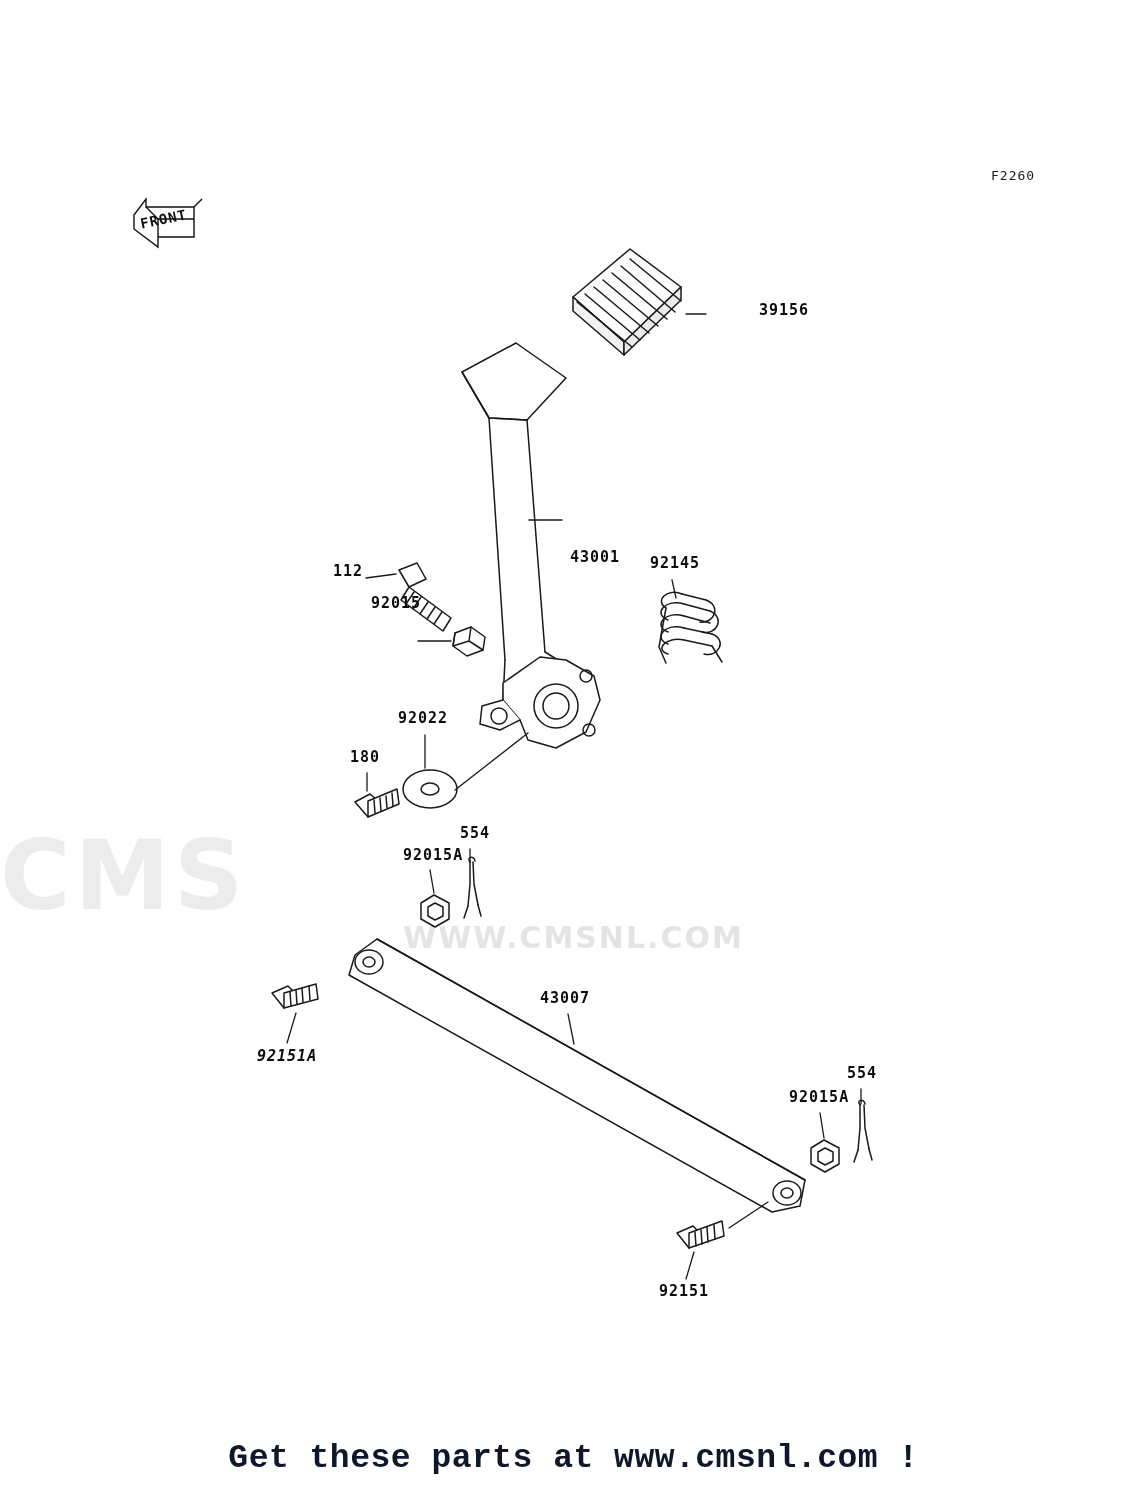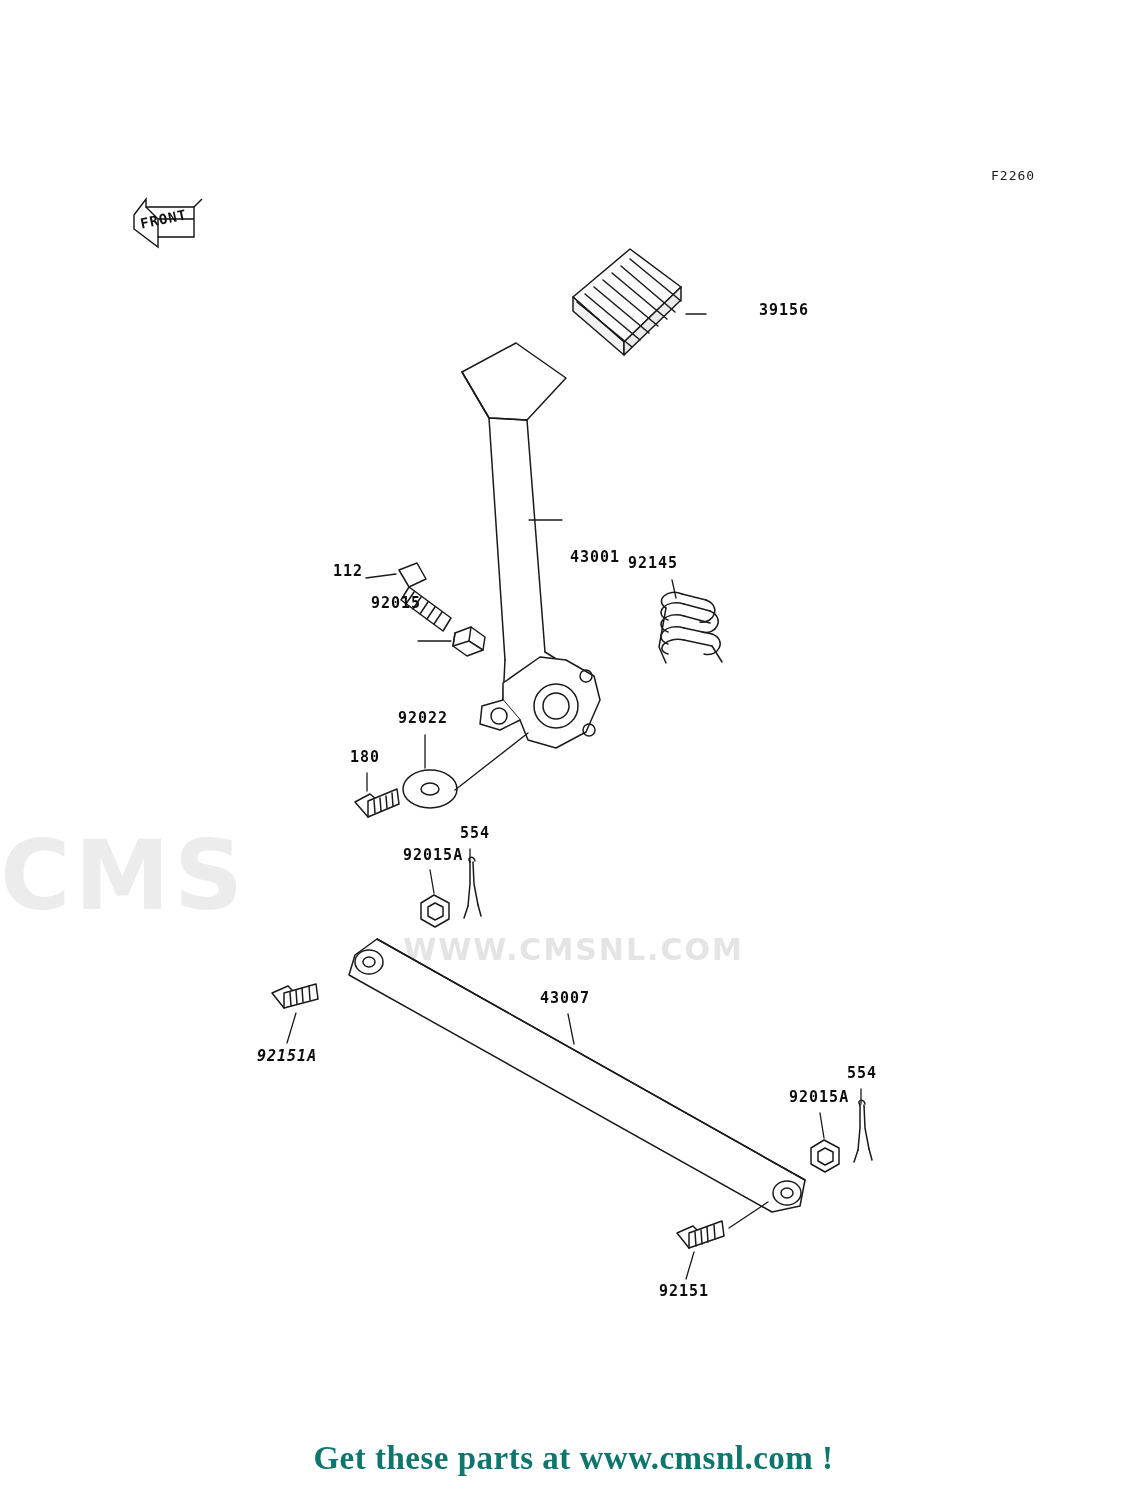--- a/index.html
+++ b/index.html
@@ -68,41 +68,40 @@
     letter-spacing: 1px;
     color: #0d0d0d;
     white-space: nowrap;
   }
   .footer-cta {
     position: absolute;
     left: 0;
     top: 1440px;
     width: 1147px;
     text-align: center;
-    font-family: Liberation Serif, serif;
+    font-family: Liberation Mono, monospace;
     font-size: 33px;
     font-weight: bold;
-    color: #0f766e;
+    color: #0f172a;
     letter-spacing: 0.5px;
   }
   .wm {
     position: absolute;
     pointer-events: none;
   }
   #wm-text {
     left: 0;
     top: 920px;
     width: 1147px;
     text-align: center;
     font-family: "DejaVu Sans", sans-serif;
     font-size: 30px;
     font-weight: bold;
     color: #e4e4e4;
     letter-spacing: 2px;
-    margin-top: 12px;
   }
   #wm-cms {
     left: 0;
     top: 820px;
     width: 1147px;
     text-align: left;
     font-family: "DejaVu Sans", sans-serif;
     font-size: 96px;
     font-weight: bold;
     color: #ececec;
@@ -271,21 +270,21 @@
         <path d="M820,1113 L824,1138"></path>
         <path d="M686,1279 L694,1252"></path>
         <path d="M729,1228 L768,1202"></path>
       </g>
     </g>
   </svg>
 
   <div class="callout" style="left:715px; top:310px; transform:translateY(-50%);margin-left:44px;">39156</div>
   <div class="callout" style="left:570px; top:514px; transform:translateY(-50%);margin-top:43px;">43001</div>
   <div class="callout" style="left:333px; top:571px; transform:translateY(-50%);">112</div>
-  <div class="callout" style="left:628px; top:563px; transform:translateY(-50%);text-align:right;">92145</div>
+  <div class="callout" style="left:650px; top:563px; transform:translateY(-50%);text-align:right;">92145</div>
   <div class="callout" style="left:371px; top:603px; transform:translateY(-50%);">92015</div>
   <div class="callout" style="left:398px; top:718px; transform:translateY(-50%);">92022</div>
   <div class="callout" style="left:350px; top:757px; transform:translateY(-50%);">180</div>
   <div class="callout" style="left:460px; top:833px; transform:translateY(-50%);">554</div>
   <div class="callout" style="left:403px; top:855px; transform:translateY(-50%);">92015A</div>
   <div class="callout" style="left:540px; top:998px; transform:translateY(-50%);">43007</div>
   <div class="callout" style="left:257px; top:1056px; transform:translateY(-50%);font-style:italic;">92151A</div>
   <div class="callout" style="left:847px; top:1073px; transform:translateY(-50%);">554</div>
   <div class="callout" style="left:789px; top:1097px; transform:translateY(-50%);">92015A</div>
   <div class="callout" style="left:659px; top:1291px; transform:translateY(-50%);">92151</div>

